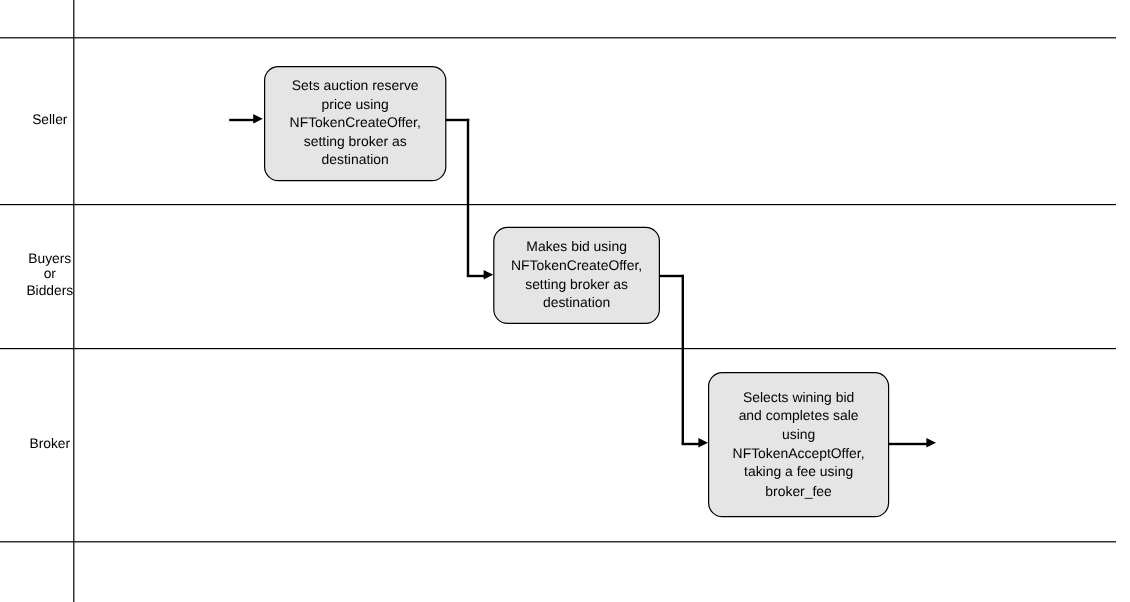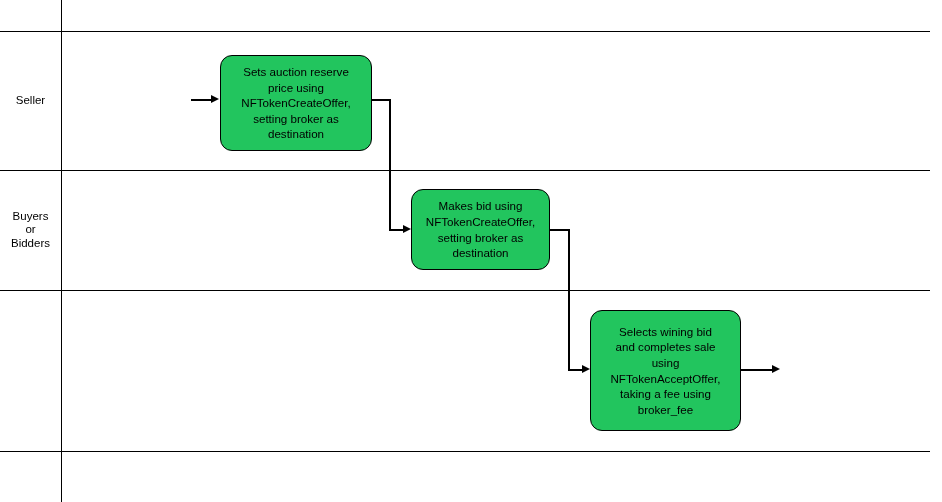--- a/index.html
+++ b/index.html
@@ -36,28 +36,29 @@
     left: 0;
     width: 61px;
     text-align: center;
     font-size: 11.5px;
     line-height: 13.5px;
     color: #000000;
     display: flex;
     align-items: center;
     justify-content: center;
     white-space: pre-line;
+    padding-left: 11px;
   }
   
   .node {
     position: absolute;
     box-sizing: border-box;
     border: 1.6px solid #000000;
     border-radius: 12px;
-    background: #22c55e;
+    background: #e5e5e5;
     display: flex;
     align-items: center;
     justify-content: center;
     text-align: center;
     font-size: 11.6px;
     line-height: 15.6px;
     color: #000000;
     padding: 2px 6px;
     white-space: pre-line;
     z-index: 3;
@@ -91,20 +92,21 @@
   <div class="lane-hline" style="top:451px; width:930px;"></div>
 
   <div class="lane-vline" style="left:61px; top:0px; height:502px;"></div>
 
   <div class="lane-label" style="top:31px; height:139px;">Seller</div>
 
   <div class="lane-label" style="top:170px; height:120px;">Buyers
 or
 Bidders</div>
 
+  <div class="lane-label" style="top:290px; height:161px;">Broker</div>
 
   <div class="conn h" style="left:191px; top:99px; width:22px;"></div>
   <div class="arrowhead" style="left:211px; top:94.5px;"></div>
 
   <div class="conn h" style="left:371px; top:99px; width:20px;"></div>
   <div class="conn v" style="left:389.4px; top:99px; height:131px;"></div>
   <div class="conn h" style="left:389.4px; top:229px; width:17px;"></div>
   <div class="arrowhead" style="left:403px; top:225.2px;"></div>
 
   <div class="conn h" style="left:549px; top:229px; width:21px;"></div>

